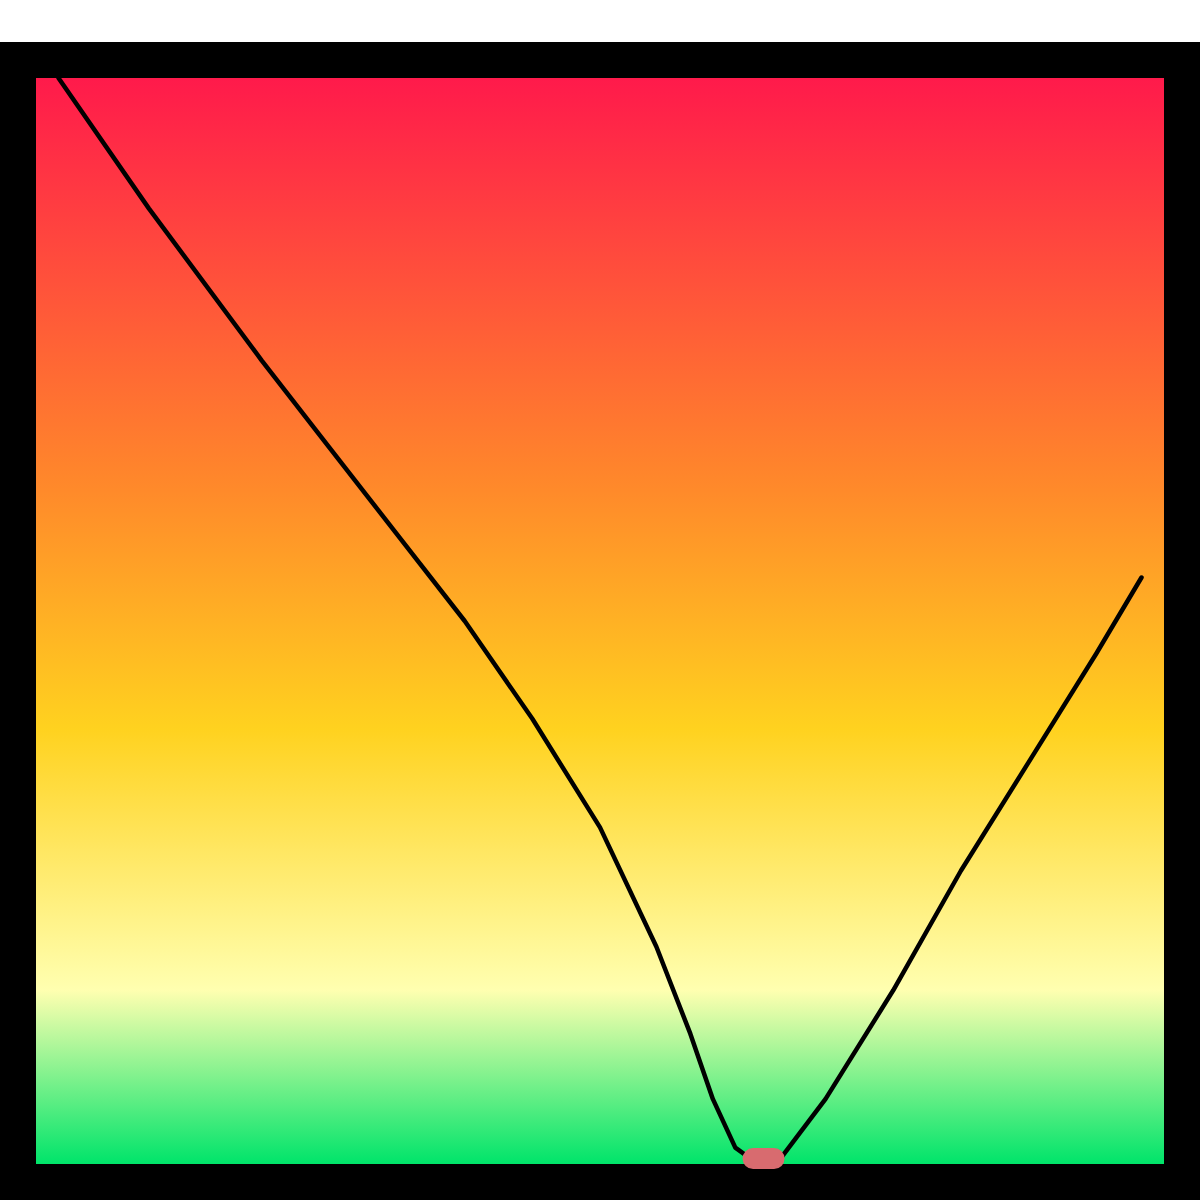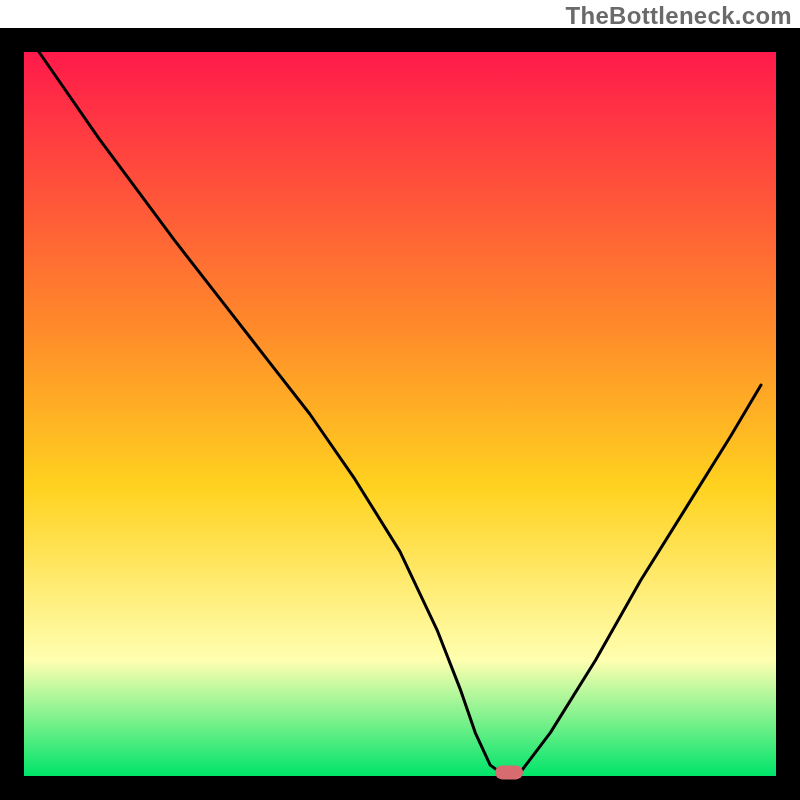--- a/index.html
+++ b/index.html
@@ -27,21 +27,20 @@
     z-index: 5;
   }
   svg {
     display: block;
   }
 </style>
 </head>
 <body>
 
 <div class="frame">
-  <div class="watermark">TheBottleneck.com</div>
   <svg id="chart-svg" width="800" height="800" viewBox="0 0 800 800">
     <defs>
       <linearGradient id="heat" x1="0" y1="0" x2="0" y2="1">
         <stop id="g0" offset="0%" stop-color="#ff1a4b"></stop>
         <stop id="g1" offset="38%" stop-color="#ff8a2a"></stop>
         <stop id="g2" offset="60%" stop-color="#ffd21f"></stop>
         <stop id="g3" offset="84%" stop-color="#ffffb0"></stop>
         <stop id="g4" offset="100%" stop-color="#00e46a"></stop>
       </linearGradient>
     </defs>

